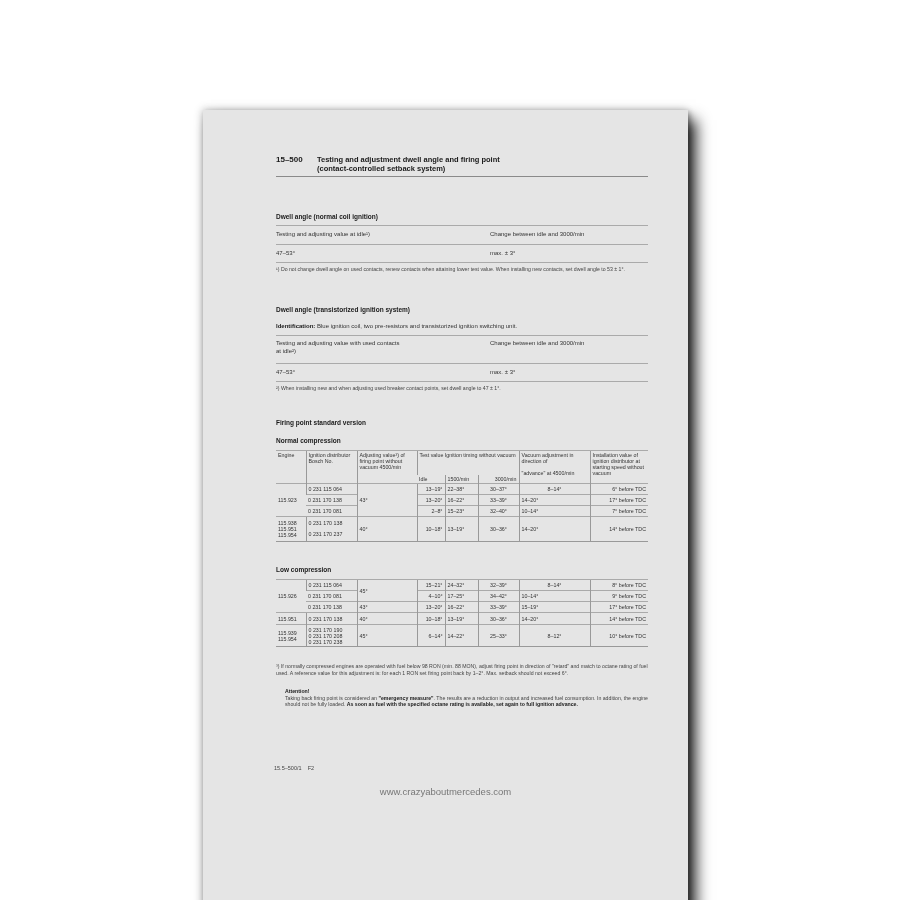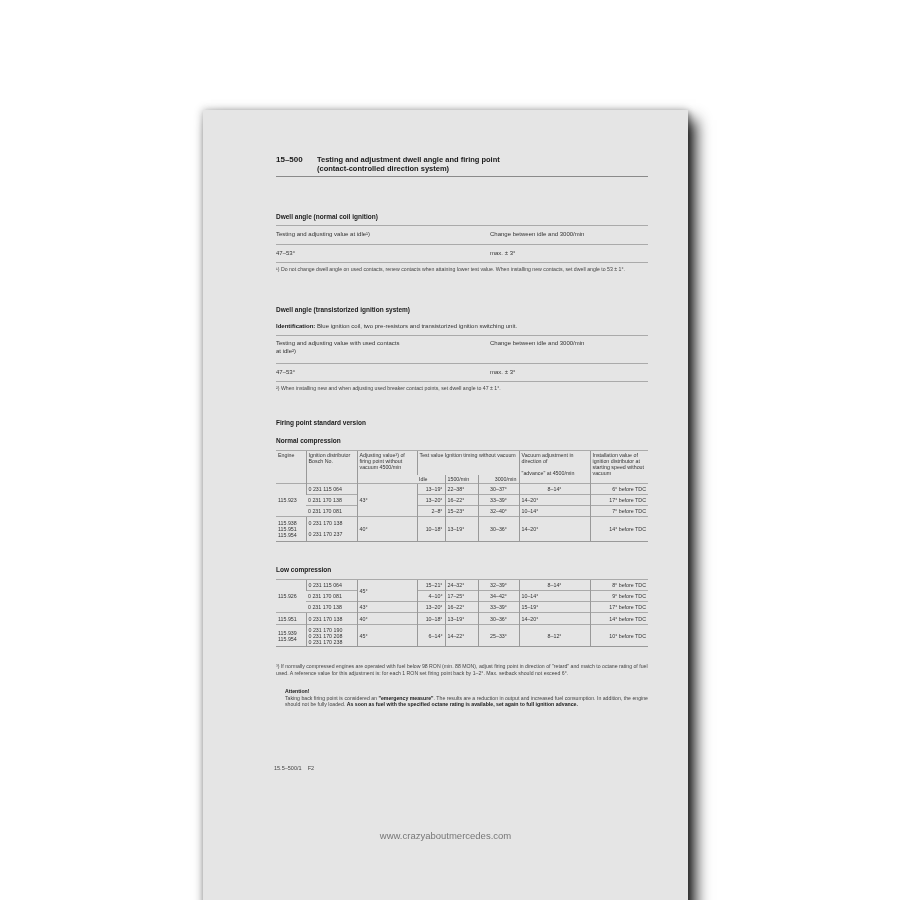--- a/index.html
+++ b/index.html
@@ -20,32 +20,32 @@
   .txt { font-size: 6px; color: #333; line-height: 7.5px; }
   .small { font-size: 5.2px; color: #444; line-height: 6.5px; }
   .sub { font-size: 6.5px; font-weight: bold; color: #1a1a1a; }
   table.grid { position: absolute; border-collapse: collapse; font-size: 5.3px; color: #333; }
   table.grid td { border-left: 1px solid #999; border-top: 1px solid #aaa; padding: 1px 2px; vertical-align: middle; line-height: 6px; }
   table.grid td:first-child { border-left: none; }
   table.grid tr.hd td { vertical-align: top; }
   table.grid td.r { text-align: right; }
   table.grid td.c { text-align: center; }
   .footer-code { left: 71px; top: 655px; font-size: 5.5px; color: #444; }
-  .watermark { left: 0; width: 485px; top: 676px; text-align: center; font-size: 9.5px; color: #777; margin-top: 44px; }
+  .watermark { left: 0; width: 485px; top: 676px; text-align: center; font-size: 9.5px; color: #777; }
   b.k { font-weight: bold; color: #1a1a1a; }
 </style>
 </head>
 <body>
 
 <div class="page">
 
   <div class="abs hdr-num">15–500</div>
   <div class="abs hdr-title">
     <div>Testing and adjustment dwell angle and firing point</div>
-    <div>(contact-controlled direction system)</div>
+    <div>(contact-controlled setback system)</div>
   </div>
   <div class="rule" style="left:73px; top:66px; width:372px;"></div>
 
   <div class="abs sec" style="left:73px; top:103px;">Dwell angle (normal coil ignition)</div>
   <div class="rule thin" style="left:73px; top:115px; width:372px;"></div>
   <div class="abs txt" style="left:73px; top:121px;">Testing and adjusting value at idle¹)</div>
   <div class="abs txt" style="left:287px; top:121px;">Change between idle and 3000/min</div>
   <div class="rule thin" style="left:73px; top:134px; width:372px;"></div>
   <div class="abs txt" style="left:73px; top:140px;">47–53°</div>
   <div class="abs txt" style="left:287px; top:140px;">max. ± 3°</div>

